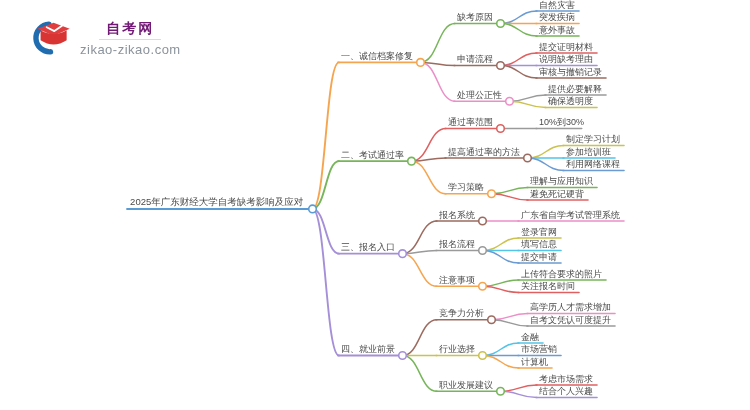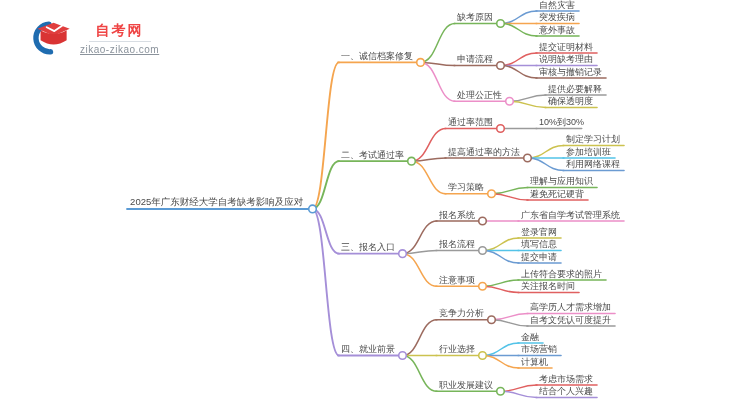--- a/index.html
+++ b/index.html
@@ -1,23 +1,23 @@
 <!DOCTYPE html>
 <html><head>
 <meta charset="utf-8">
 <style>
   html,body{margin:0;padding:0;background:#ffffff;}
   body{width:750px;height:410px;overflow:hidden;position:relative;
        font-family:"Liberation Sans","DejaVu Sans",sans-serif;}
   #stage{position:absolute;left:0;top:0;width:750px;height:410px;}
   #logo{position:absolute;left:26px;top:16px;display:flex;align-items:center;gap:8px;}
   #logo .txt{display:flex;flex-direction:column;align-items:center;}
-  #logo .title{font-size:14px;font-weight:bold;color:#ef4444;letter-spacing:2px;line-height:16px;}
+  #logo .title{font-size:14px;font-weight:bold;color:#701a75;letter-spacing:2px;line-height:16px;}
   #logo .rule{width:62px;height:1px;background:#d8dde3;margin:3px 0 2px 0;}
-  #logo .domain{font-size:10px;color:#8b939c;letter-spacing:0.5px;text-decoration:underline;}
+  #logo .domain{font-size:13px;color:#8b939c;letter-spacing:0.5px;}
   svg text{fill:#4a4a4a;}
 </style>
 </head>
 <body>
 
 <div id="stage">
 
   <div id="logo">
     <svg width="46" height="44" viewBox="0 0 60 56">
       <path d="M 30 10 A 16 16 0 1 0 32 46" fill="none" stroke="#1f6cb0" stroke-width="7" stroke-linecap="round"></path>

